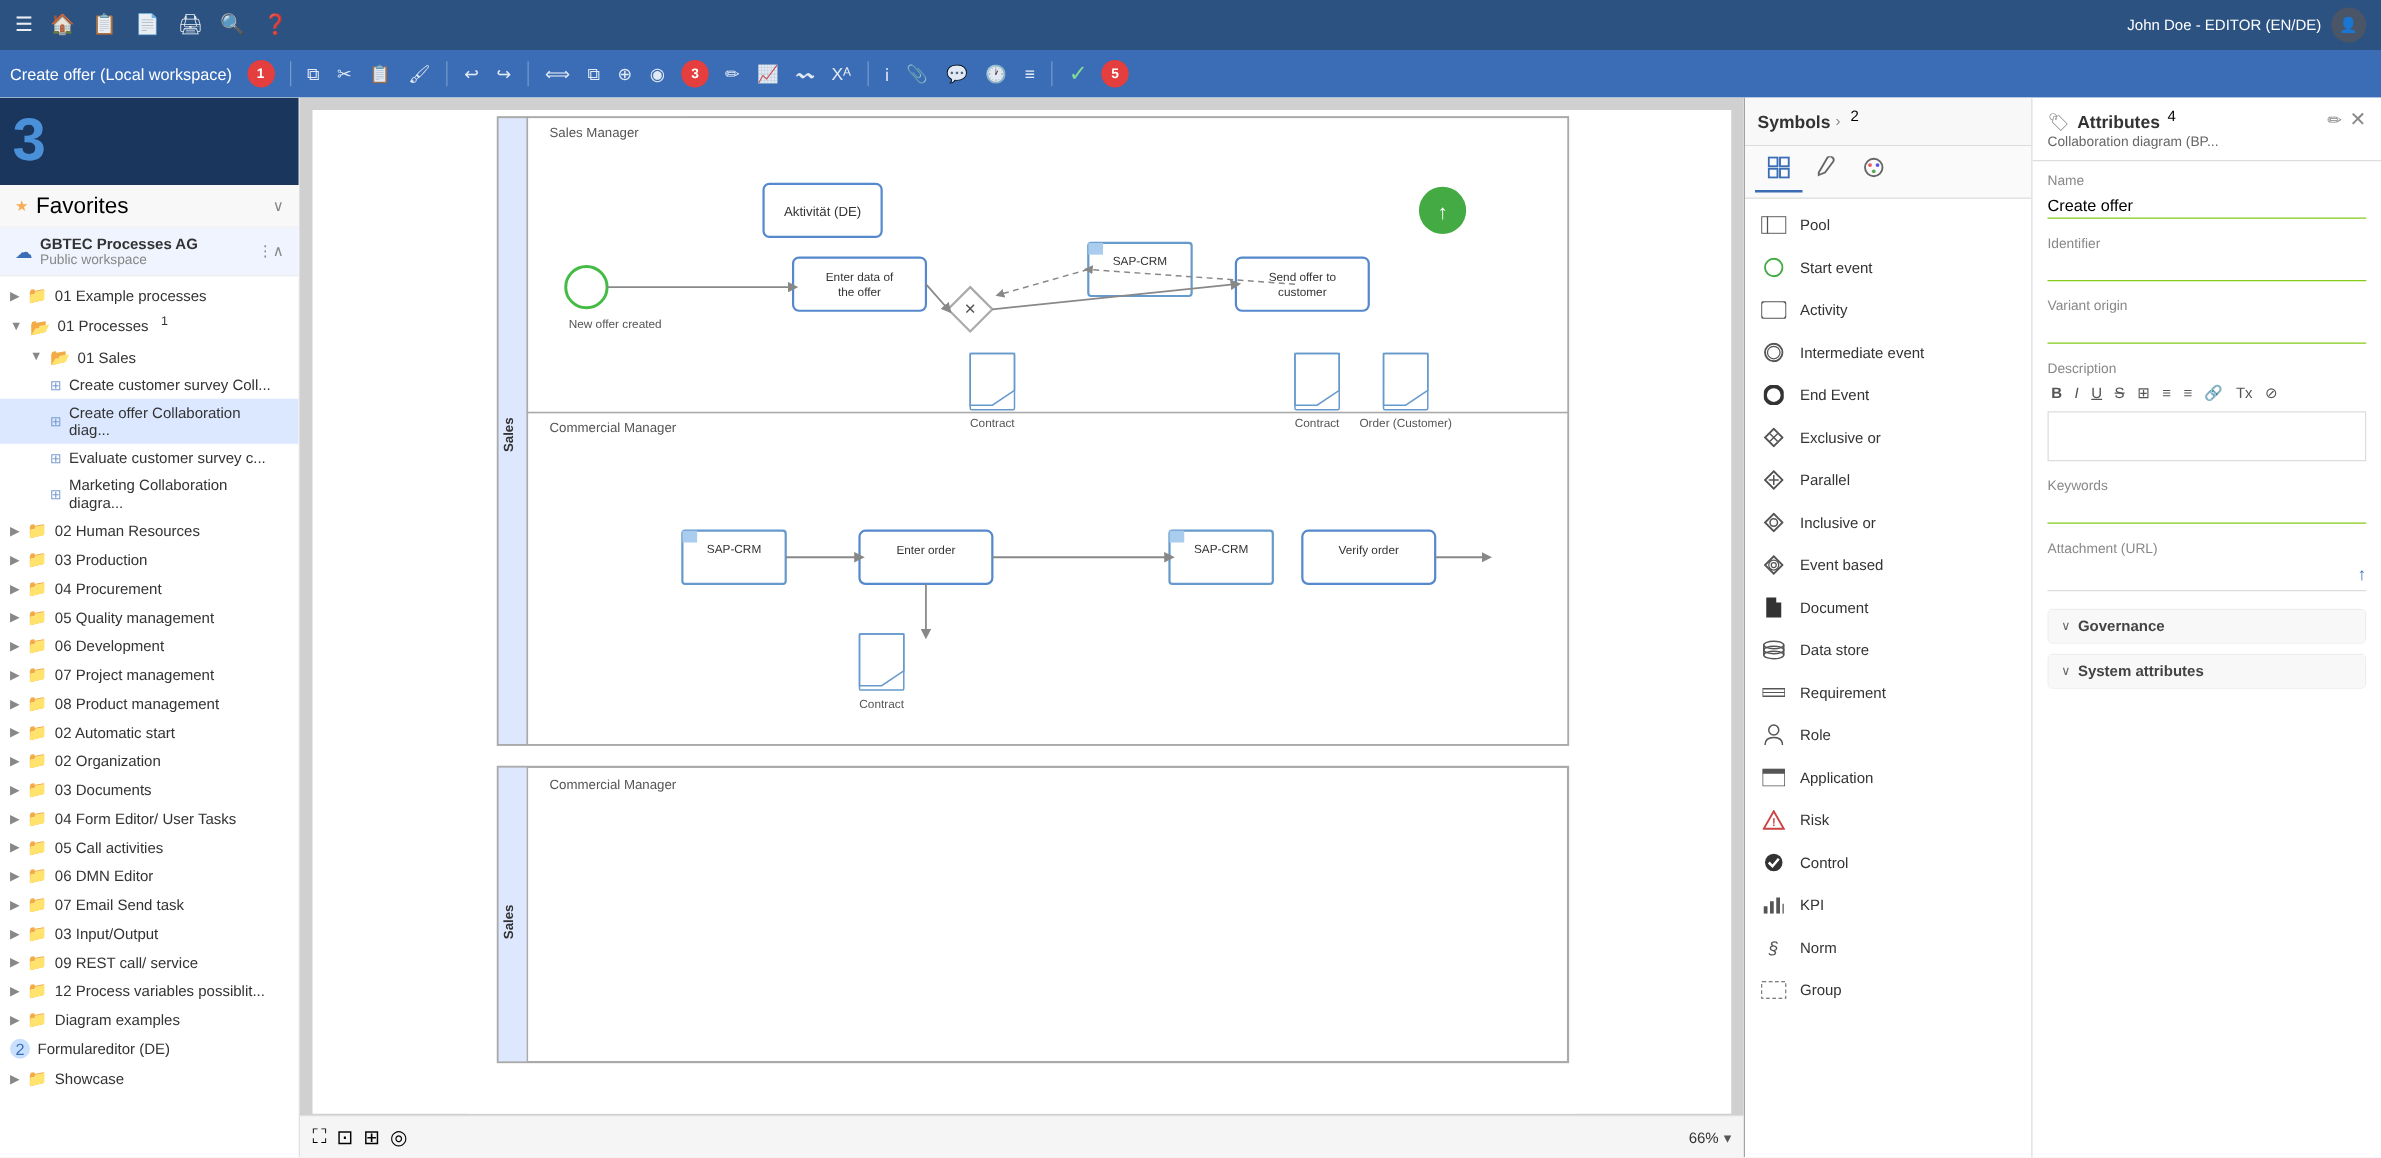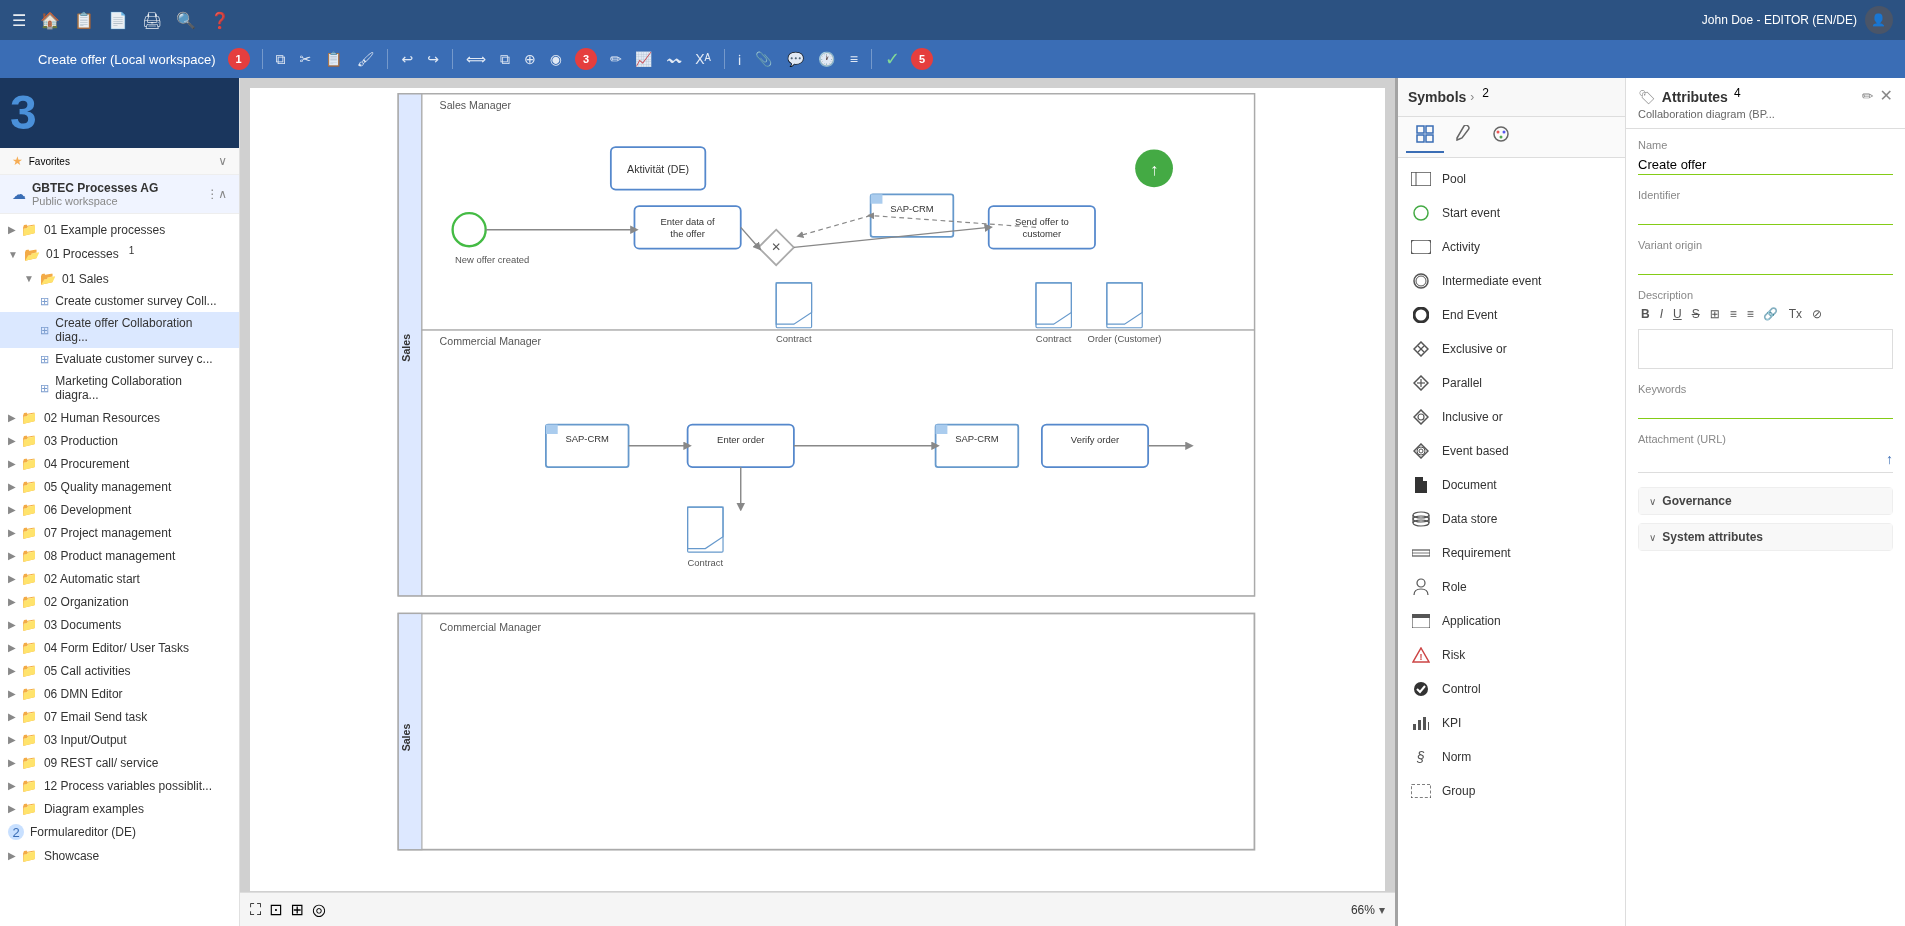--- a/index.html
+++ b/index.html
@@ -25,21 +25,21 @@
     .toolbar {
       background: #3a6db5;
       height: 38px;
       display: flex;
       align-items: center;
       padding: 0 8px;
       gap: 4px;
       flex-shrink: 0;
       color: white;
     }
-    .toolbar .workspace-title { font-size: 13px; color: white; margin-right: 8px; font-weight: 500; margin-left: 30px; }
+    .toolbar .workspace-title { font-size: 13px; color: white; margin-right: 8px; font-weight: 500; }
     .toolbar .circle-badge {
       width: 22px; height: 22px; border-radius: 50%; background: #e53e3e;
       color: white; font-size: 11px; font-weight: bold;
       display: flex; align-items: center; justify-content: center;
       margin-right: 4px;
     }
     .toolbar .sep { width: 1px; height: 20px; background: rgba(255,255,255,0.3); margin: 0 4px; }
     .toolbar .tool-icon { padding: 3px 5px; cursor: pointer; color: white; font-size: 14px; opacity: 0.85; }
 
     
@@ -98,21 +98,21 @@
       align-items: center;
       padding: 0 10px;
       gap: 8px;
     }
     .zoom-control { display: flex; align-items: center; gap: 4px; margin-left: auto; }
 
     
     .symbols-panel {
       width: 230px;
       background: white;
-      border-left: 3px solid #a3a3a3;
+      border-left: 1px solid #a3a3a3;
       display: flex;
       flex-direction: column;
       flex-shrink: 0;
       overflow: hidden;
     }
     .symbols-header {
       padding: 8px 10px;
       background: #f8f8f8;
       border-bottom: 1px solid #ddd;
       display: flex;
@@ -219,21 +219,21 @@
   <div class="sidebar">
 
     <div style="display:flex; align-items:center; padding: 6px 10px; background:#1a365d; height:70px; flex-shrink:0;">
       <div style="background:#1a365d; color:white; font-size:36px; font-weight:900; font-family:Arial Black, sans-serif; letter-spacing:-2px; line-height:1;">
         <span style="color:#4a90d9; font-size:48px; font-weight:900;">3</span>
       </div>
     </div>
 
     <div class="favorites-row">
       <span class="star">★</span>
-      <span style="font-size:10px; font-weight:500; flex:1;">Favorites</span>
+      <span style="font-size:18px; font-weight:500; flex:1;">Favorites</span>
       <span style="color:#888;">∨</span>
     </div>
 
     <div class="workspace-row">
       <span class="cloud-icon">☁</span>
       <div style="flex:1;">
         <div style="font-size:12px; font-weight:600; color:#333;">GBTEC Processes AG</div>
         <div style="font-size:11px; color:#888;">Public workspace</div>
       </div>
       <span style="color:#888; cursor:pointer;">⋮</span>

